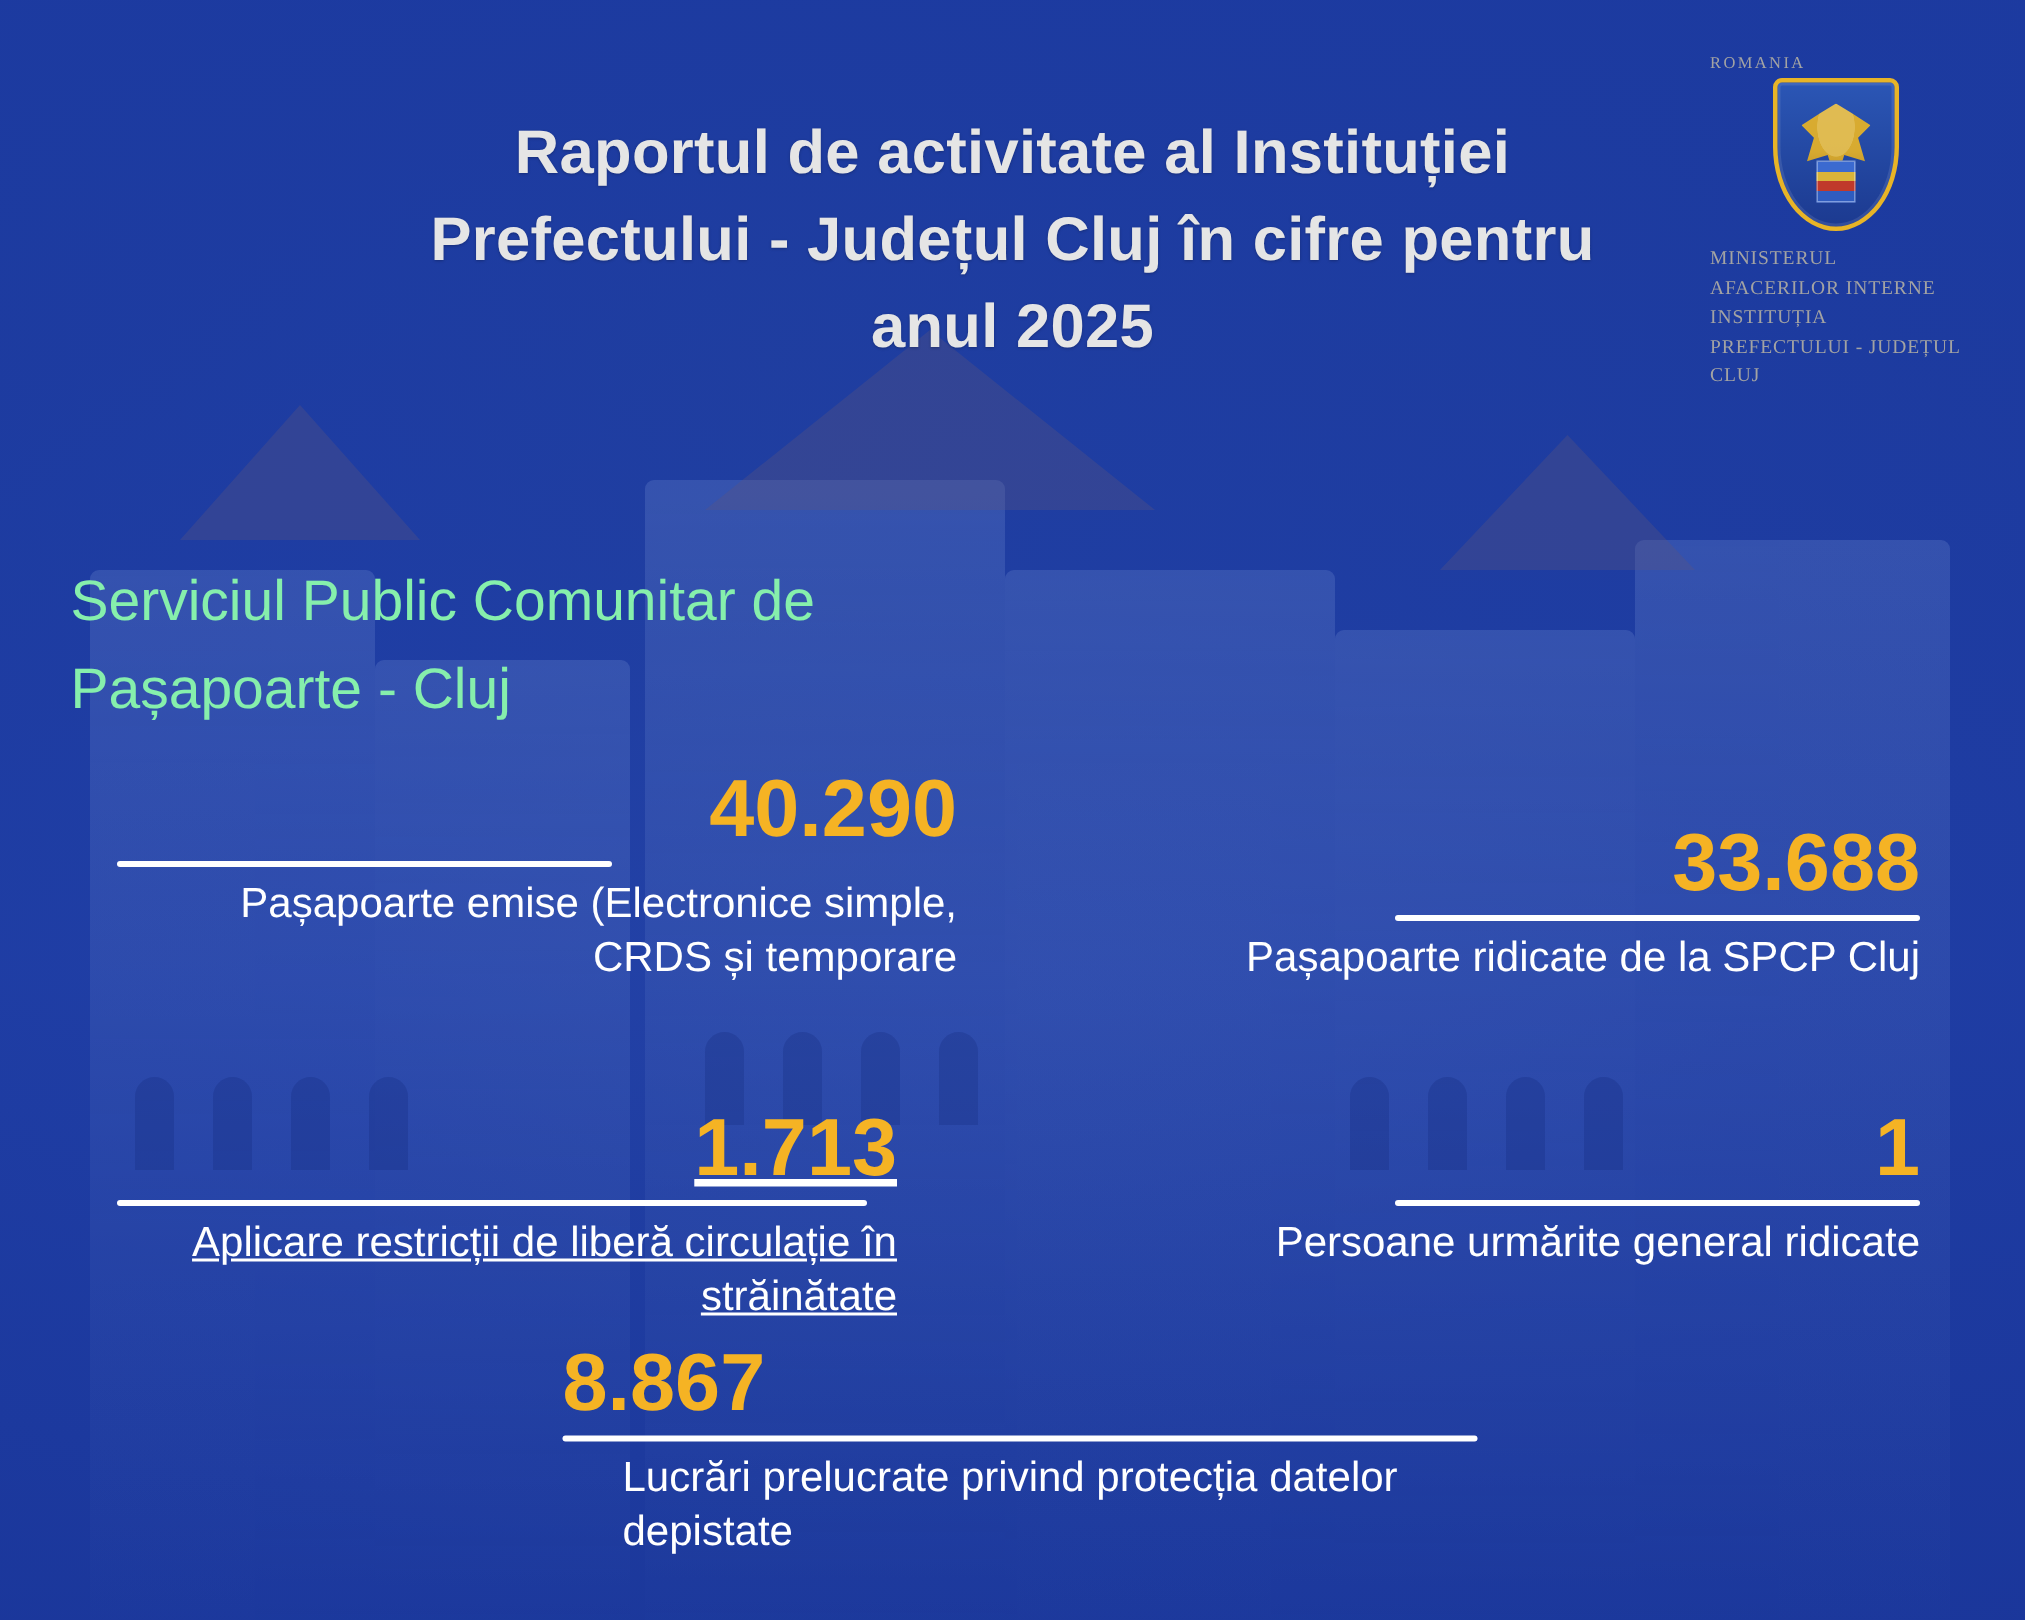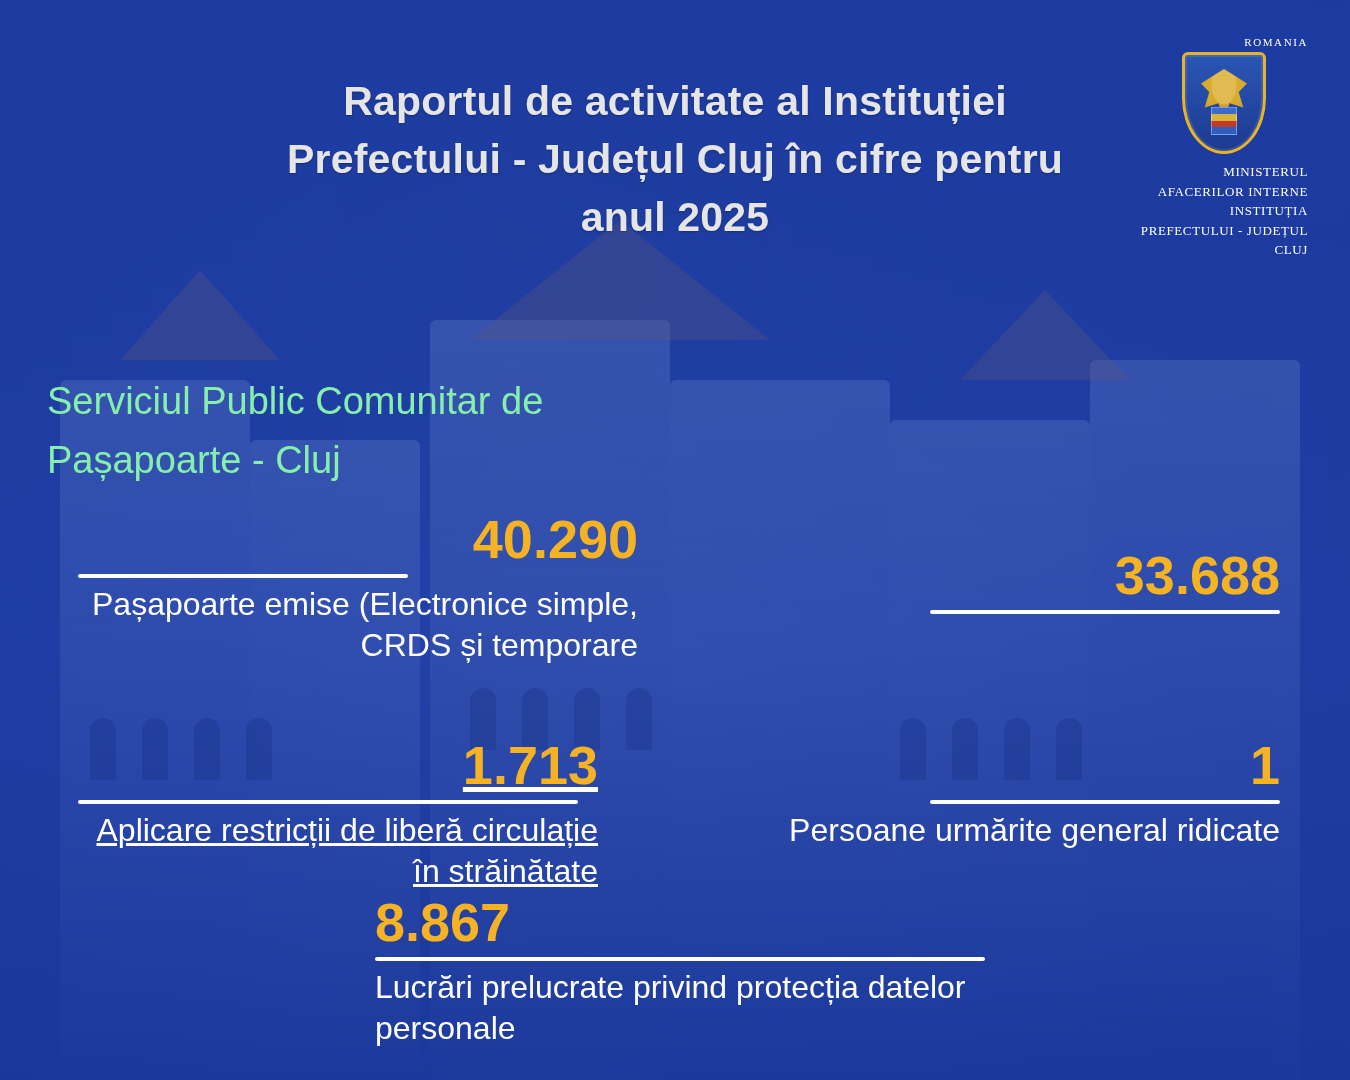--- a/index.html
+++ b/index.html
@@ -73,22 +73,22 @@
     margin: 0 auto;
     width: 840px;
     text-shadow: 0 1px 2px rgba(0,0,0,0.25);
   }
   
   .crest {
     position: absolute;
     top: 36px;
     right: 42px;
     width: 168px;
-    text-align: right;
-    color: #ffffff;
+    text-align: left;
+    color: #a3a3a3;
   }
   .crest-country {
     font-size: 11px;
     letter-spacing: 1.6px;
     font-family: "Liberation Serif", serif;
     margin-bottom: 4px;
   }
   .crest-shield {
     width: 78px;
     height: 96px;
@@ -146,23 +146,24 @@
     line-height: 1.0;
     display: block;
   }
   .stat .rule {
     height: 4px;
     background: #ffffff;
     margin: 8px 0 6px 0;
     border-radius: 2px;
   }
   .stat .label {
-    font-size: 32px;
+    font-size: 28px;
     line-height: 1.28;
     display: block;
+    margin-left: 40px;
   }
   .stat.left-align { text-align: right; }
   .stat.right-align { text-align: right; }
   .stat.center-align { }
 
   .stat-1 { top: 512px; left: 78px; width: 560px; }
   .stat-1 .rule { width: 330px; }
   .stat-2 { top: 548px; right: 70px; width: 560px; }
   .stat-2 .rule { width: 350px; margin-left: auto; }
   .stat-3 { top: 738px; left: 78px; width: 520px; text-decoration: underline; }
@@ -226,33 +227,34 @@
 
   <div class="stat stat-1 left-align">
     <span class="value">40.290</span>
     <div class="rule"></div>
     <span class="label">Pașapoarte emise (Electronice simple, CRDS și temporare</span>
   </div>
 
   <div class="stat stat-2 right-align">
     <span class="value">33.688</span>
     <div class="rule"></div>
+    <span class="label">Pașapoarte ridicate de la SPCP Cluj</span>
   </div>
 
   <div class="stat stat-3 left-align">
     <span class="value">1.713</span>
     <div class="rule"></div>
     <span class="label">Aplicare restricții de liberă circulație în străinătate</span>
   </div>
 
   <div class="stat stat-4 right-align">
     <span class="value">1</span>
     <div class="rule"></div>
     <span class="label">Persoane urmărite general ridicate</span>
   </div>
 
   <div class="stat stat-5 center-align">
     <span class="value">8.867</span>
     <div class="rule"></div>
-    <span class="label">Lucrări prelucrate privind protecția datelor personale</span>
+    <span class="label">Lucrări prelucrate privind protecția datelor depistate</span>
   </div>
 
 </div>
 
 </body></html>

